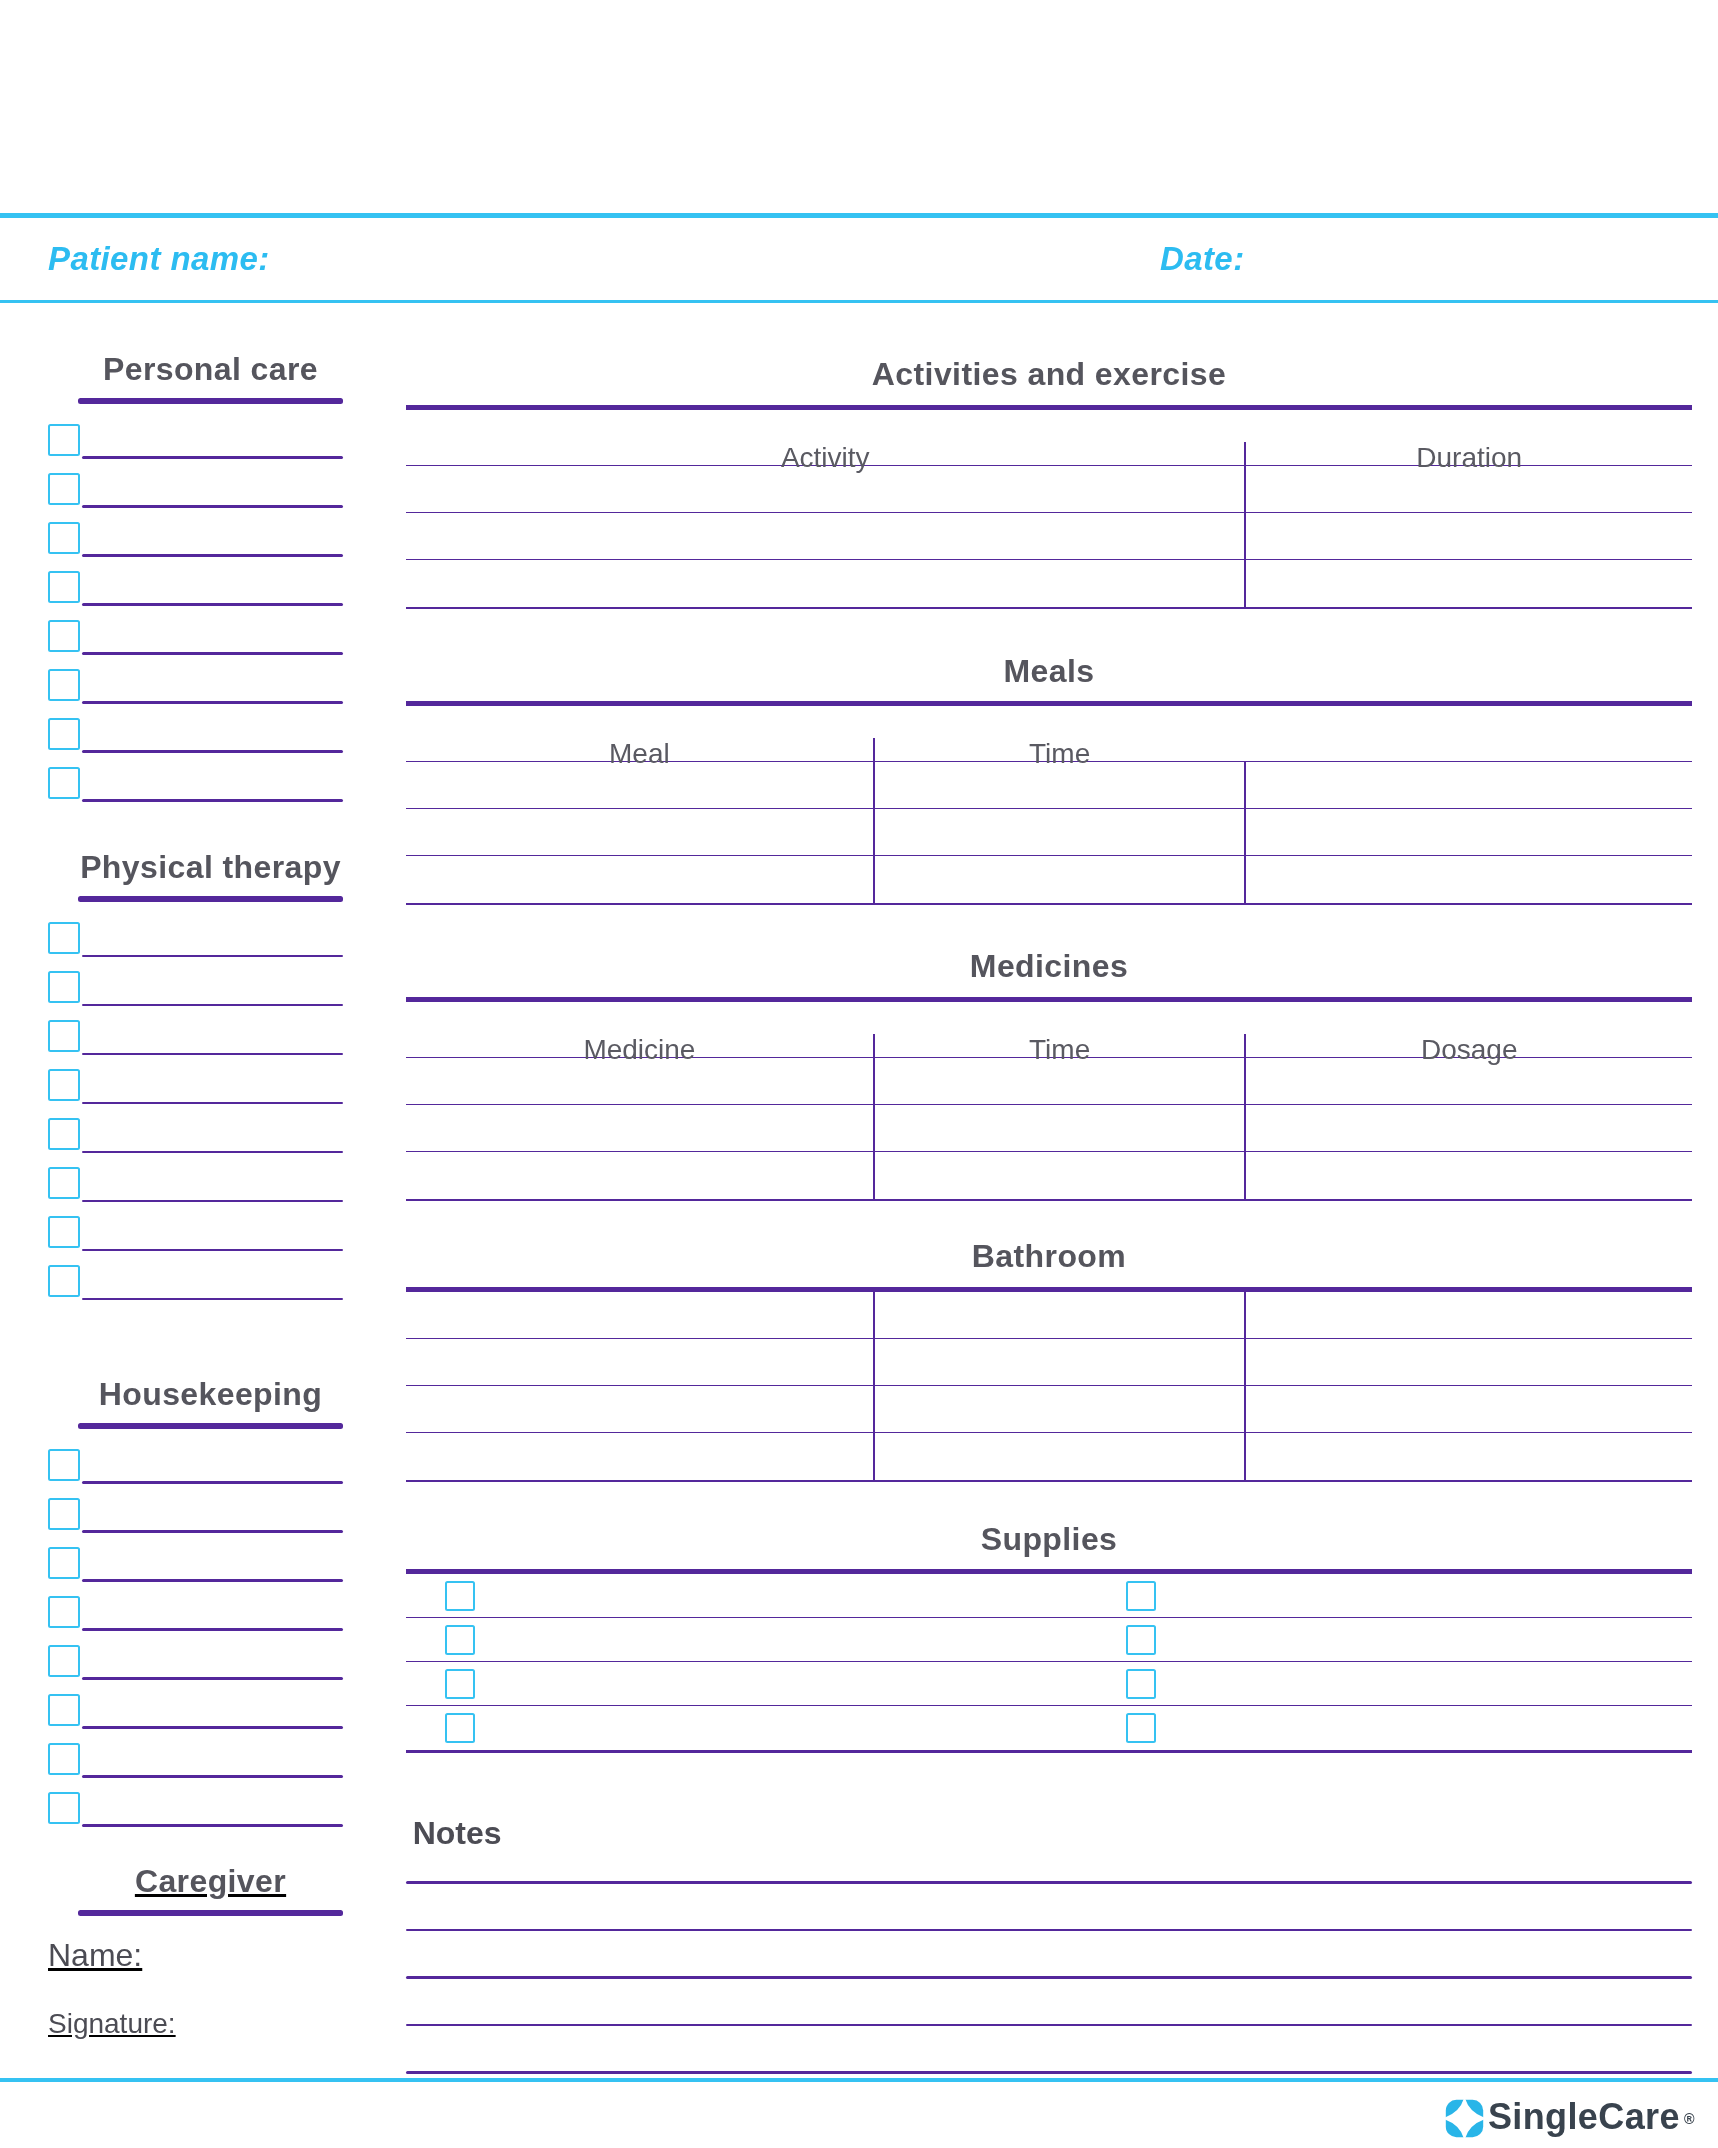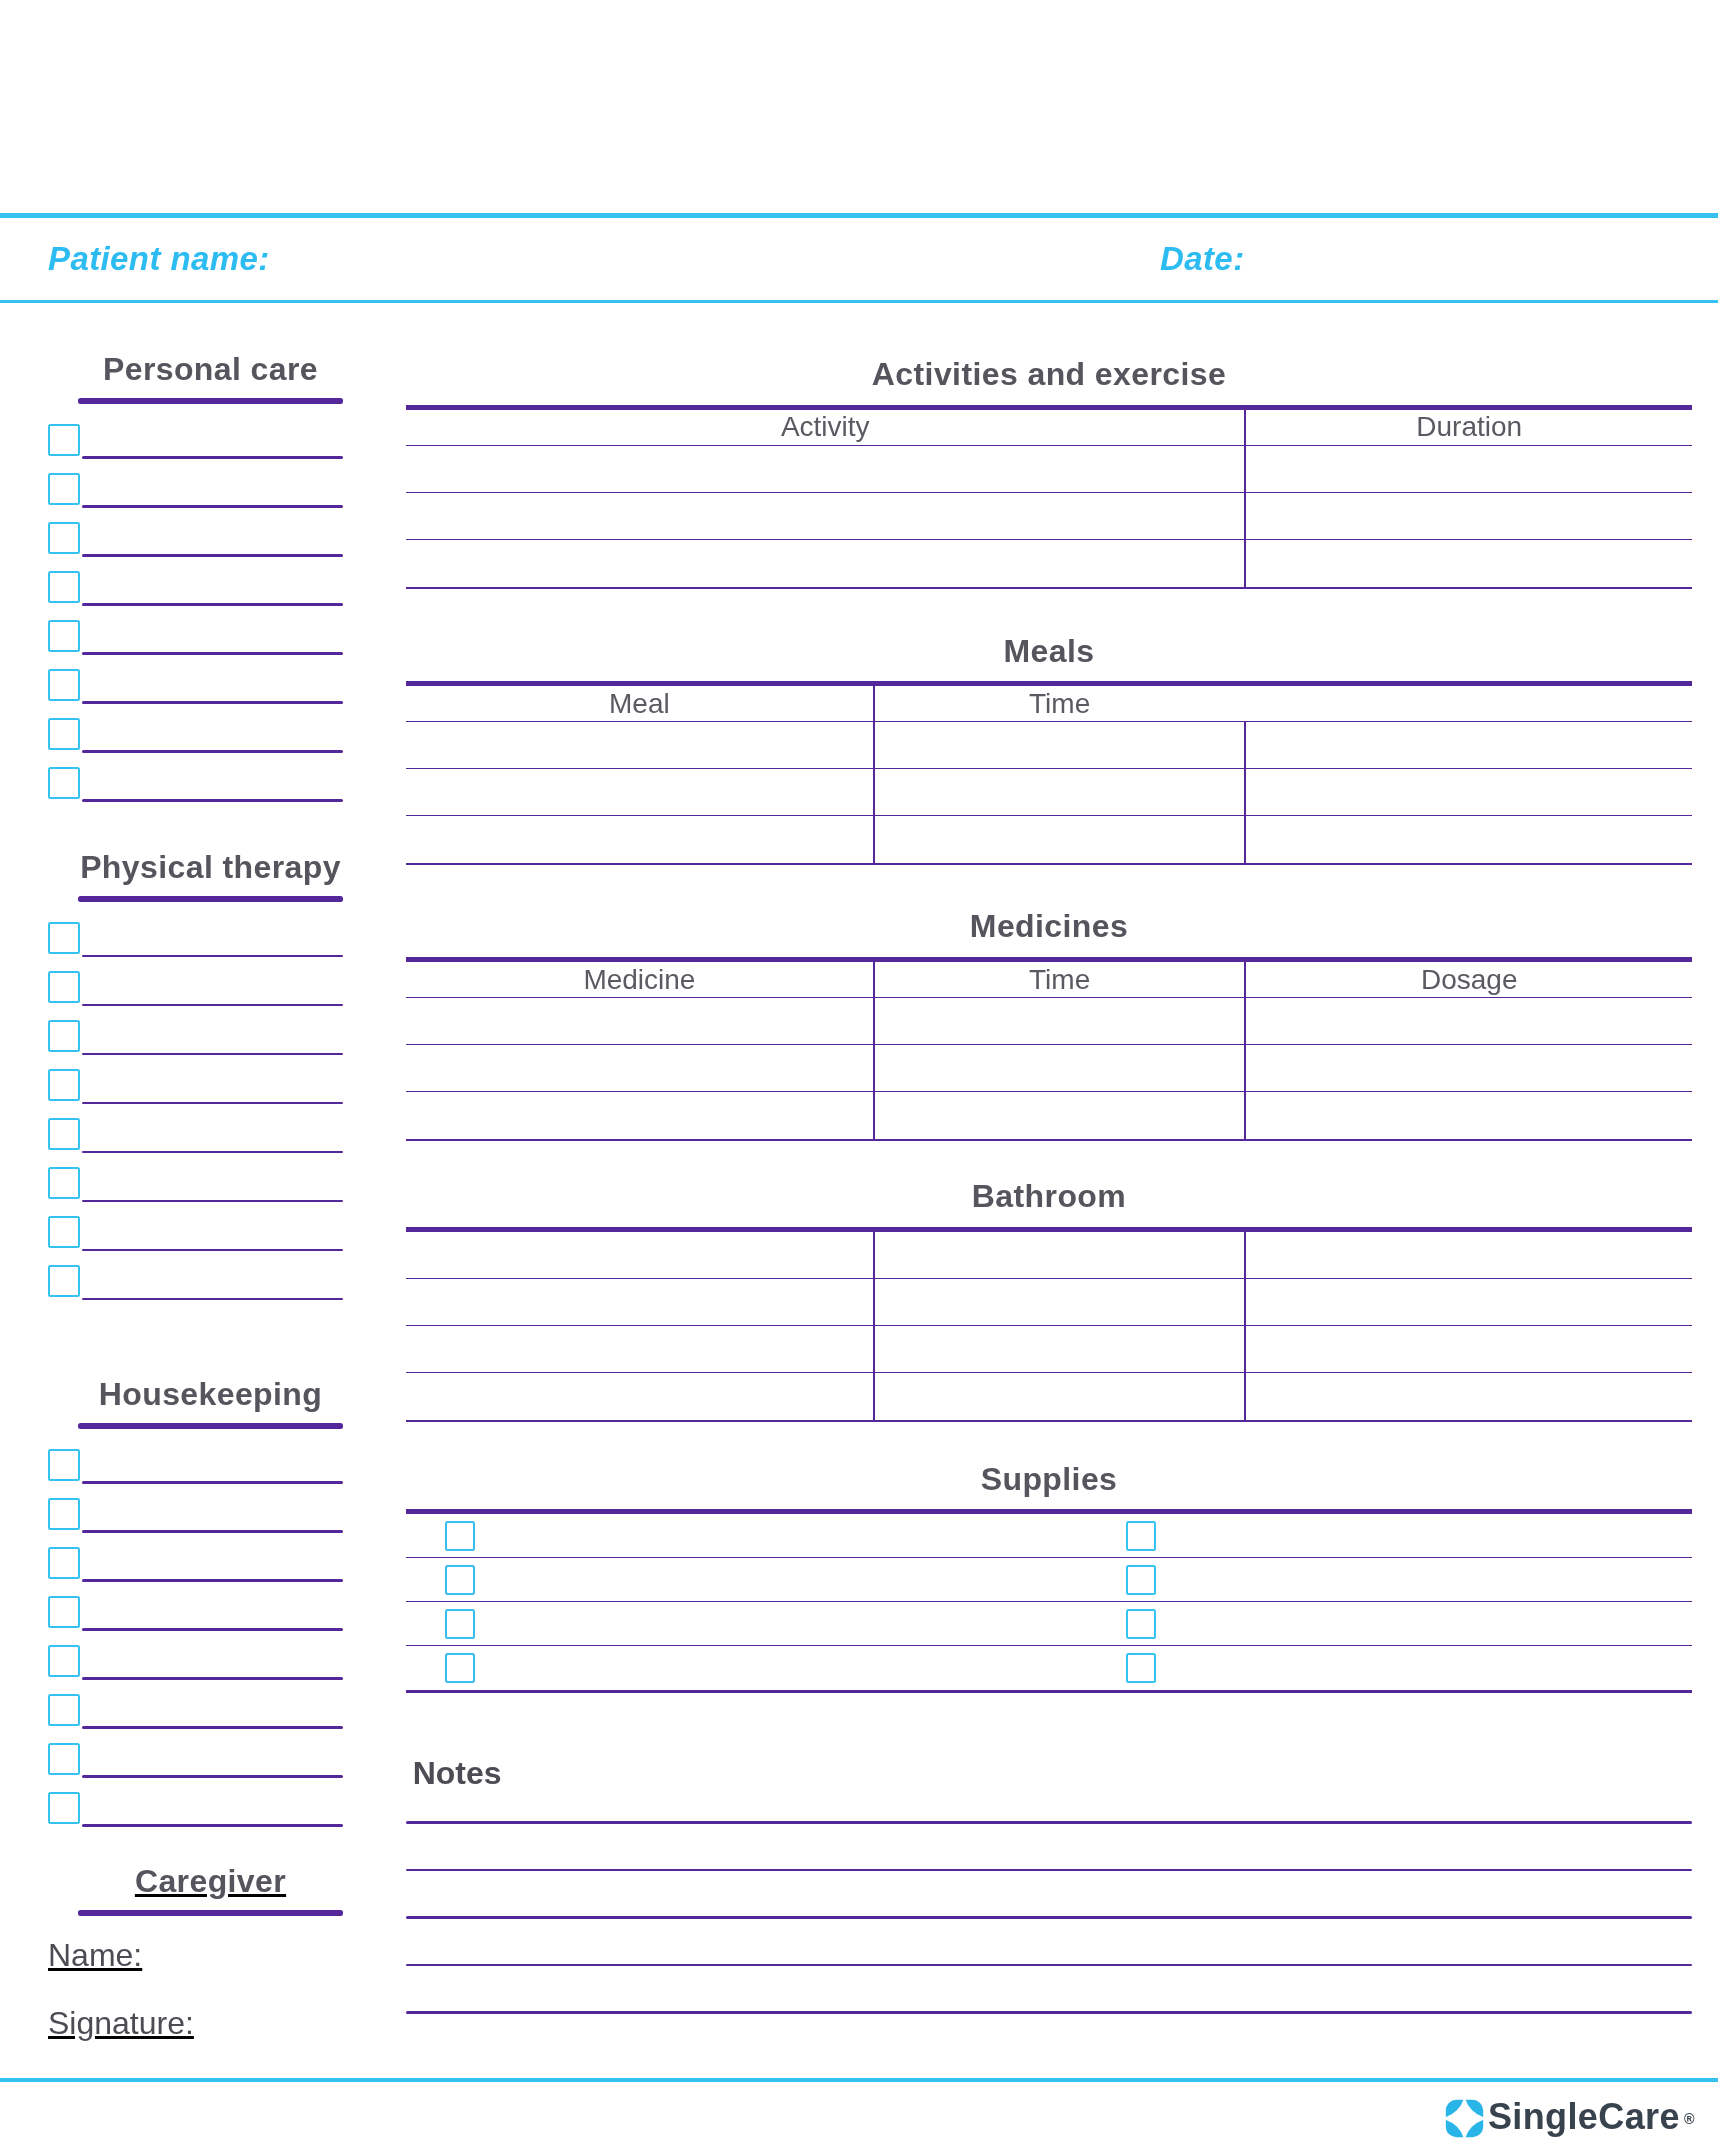--- a/index.html
+++ b/index.html
@@ -35,31 +35,31 @@
   .lrule{margin-left:30px;margin-top:10px;height:5.9px;background:var(--line-purple);border-radius:2.5px;}
   .lrows{margin-top:18.5px;}
   .check-row{position:relative;height:49px;}
   .cb{position:absolute;left:0;top:1.7px;width:32px;height:32px;background:#fff;
       border:2.5px solid var(--accent-cyan);border-radius:2.5px;}
   .wline{position:absolute;left:34px;right:0;top:34px;height:2.5px;background:var(--line-purple);border-radius:1.7px;}
   .sec-pt{margin-top:35px;}
   .sec-hk{margin-top:63px;}
   .sec-cg{margin-top:24px;text-decoration:underline;}
   .cg-name{margin-top:20px;font-size:32px;color:#4C4C54;height:39px;line-height:39px;}
-  .cg-sig{margin-top:28.5px;font-size:32px;color:#4C4C54;height:39px;line-height:39px;}
+  .cg-sig{margin-top:28.5px;font-size:28px;color:#4C4C54;height:39px;line-height:39px;}
   
   .right-col{position:absolute;left:406px;top:356px;width:1286px;}
   .rtitle{height:37px;line-height:37px;text-align:center;font-size:32px;font-weight:bold;
           color:var(--heading-gray);letter-spacing:0.4px;}
   .rtable{margin-top:11.7px;border-top:5.9px solid var(--line-purple);border-bottom:2.5px solid var(--line-purple);}
   .trow{display:grid;border-bottom:1.7px solid var(--line-purple);}
   .trow:last-child{border-bottom:none;}
   .cols2{grid-template-columns:65.2% 34.8%;}
   .cols3{grid-template-columns:36.3% 28.9% 34.8%;}
-  .th-row{height:36px;}
+  .th-row{height:24px;margin-top:32px;}
   .td-row{height:47px;}
   .cell{position:relative;}
   .cell + .cell{border-left:2.5px solid var(--line-purple);}
   .th{display:flex;align-items:center;justify-content:center;font-size:28px;color:#5A5A62;}
   .sec-meals{margin-top:44px;}
   .sec-med{margin-top:43px;}
   .sec-bath{margin-top:37px;}
   .sec-sup{margin-top:39px;}
   .sup-table{border-bottom-width:3.4px;}
   .srow{position:relative;height:44px;border-bottom:1.7px solid var(--line-purple);}

